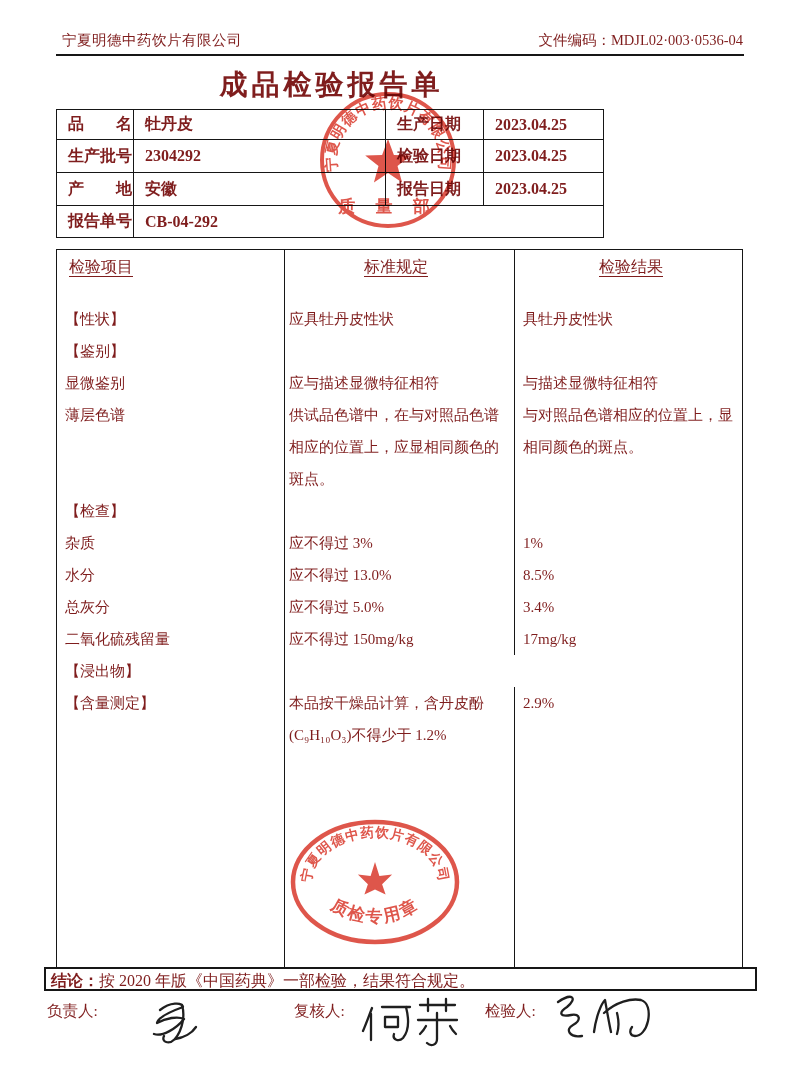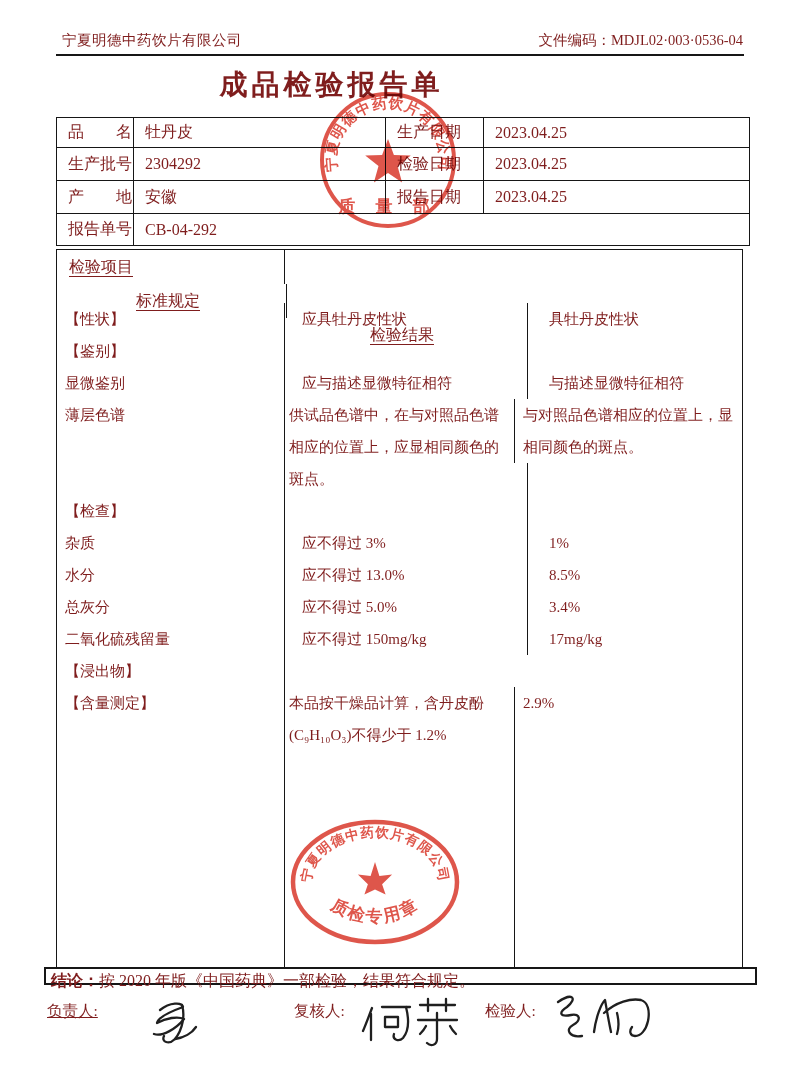--- a/index.html
+++ b/index.html
@@ -7,56 +7,56 @@
         font-family:"Liberation Serif","DejaVu Serif",serif;color:#7f1d1d;}
 
   
   .hdr-company{position:absolute;left:62px;top:31px;font-size:14.5px;letter-spacing:.5px;}
   .hdr-code{position:absolute;right:57px;top:31px;font-size:14.5px;}
   .hdr-rule{position:absolute;left:56px;top:54px;width:688px;height:0;border-top:2px solid #161616;}
   .title{position:absolute;left:0;top:66px;width:663px;text-align:center;
          font-size:28px;font-weight:bold;letter-spacing:4px;}
 
   
-  .info-table{position:absolute;left:56px;top:117px;width:694px;
+  .info-table{position:absolute;left:56px;top:109px;width:548px;
               display:grid;grid-template-columns:77px 252px 98px 1fr;
               grid-template-rows:30px 33px 33px 31px;
-              border:1.5px solid #161616;box-sizing:border-box;background:transparent;}
+              border:1.5px solid #161616;box-sizing:border-box;background:transparent;font-weight:bold;}
   .icell{border-right:1px solid #161616;border-bottom:1px solid #161616;
          display:flex;align-items:center;font-size:16px;padding-left:11px;box-sizing:border-box;
          white-space:nowrap;}
   .icell.last-col{border-right:none;}
   .icell.last-row{border-bottom:none;}
   .icell.span3{grid-column:2/5;}
   .jlabel{display:inline-block;width:64px;text-align:justify;text-align-last:justify;}
 
   
   .insp-table{position:absolute;left:56px;top:249px;width:687px;height:719px;
               display:flex;flex-direction:column;border:1.5px solid #161616;box-sizing:border-box;}
   .irow{display:flex;flex:0 0 auto;}
   .irow.filler{flex:1 1 auto;}
   .c1{width:228px;box-sizing:border-box;border-right:1px solid #161616;padding:0 4px 0 8px;}
   .c2{width:230px;box-sizing:border-box;border-right:1px solid #161616;padding:0 11px 0 4px;}
   .c3{flex:1;box-sizing:border-box;padding:0 3px 0 8px;}
   .irow .c1,.irow .c2,.irow .c3{font-size:15px;line-height:32px;}
-  .h32{height:32px;gap:13px;} .h53{height:53px;flex-direction:column;} .h64{height:64px;}
+  .h32{height:32px;} .h53{height:53px;} .h64{height:64px;}
   .irow.hdr .c1,.irow.hdr .c2,.irow.hdr .c3{font-size:16px;line-height:34px;}
   .irow.hdr .c2,.irow.hdr .c3{text-align:center;}
   .hdr-u{text-decoration:underline;text-underline-offset:4px;}
   .irow.hdr .c1 .hdr-u{margin-left:4px;}
 
   
-  .concl{position:absolute;left:44px;top:967px;width:713px;height:18px;
+  .concl{position:absolute;left:44px;top:967px;width:713px;height:24px;
          border:2px solid #161616;box-sizing:border-box;font-size:16px;line-height:24px;
          padding-left:5px;white-space:nowrap;}
   .concl .lbl{font-weight:bold;}
 
   
   .sig-label{position:absolute;top:1001px;font-size:15.5px;}
-  .sig-label.s1{left:47px;text-decoration:underline;} .sig-label.s2{left:294px;} .sig-label.s3{left:485px;}
+  .sig-label.s1{left:47px;} .sig-label.s2{left:294px;} .sig-label.s3{left:485px;}
   .sig-svg{position:absolute;}
   .sig-svg path{fill:none;stroke:#1f1f1f;stroke-width:2.3;stroke-linecap:round;stroke-linejoin:round;}
 
   
   .stamp{position:absolute;mix-blend-mode:multiply;opacity:.85;}
 </style>
 </head>
 <body>
 
 <div class="page">

